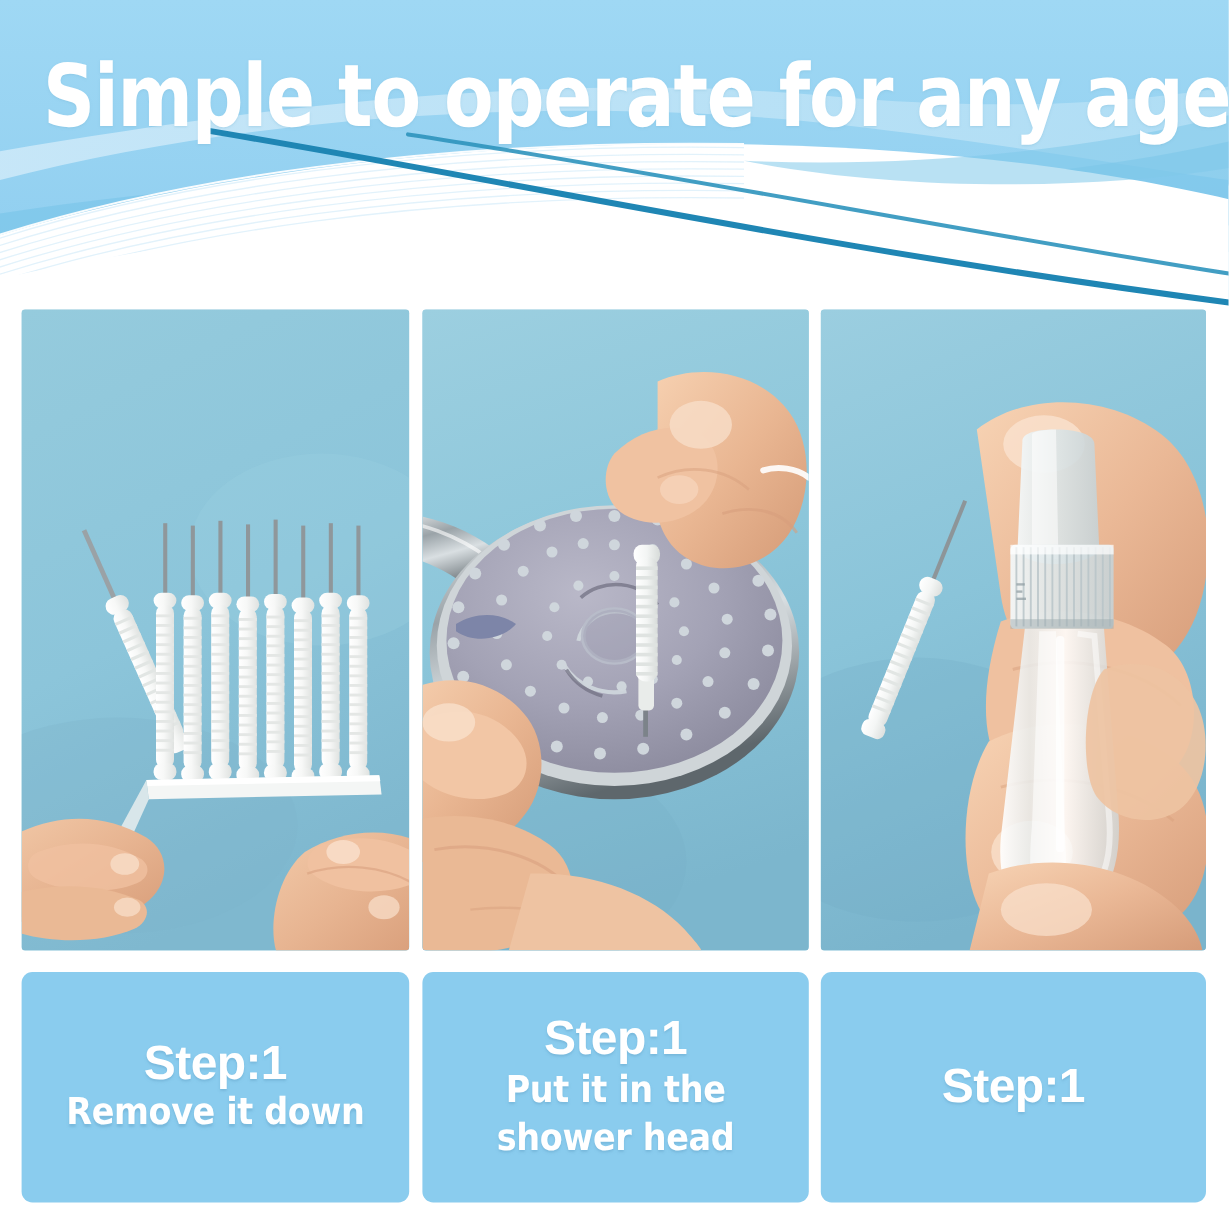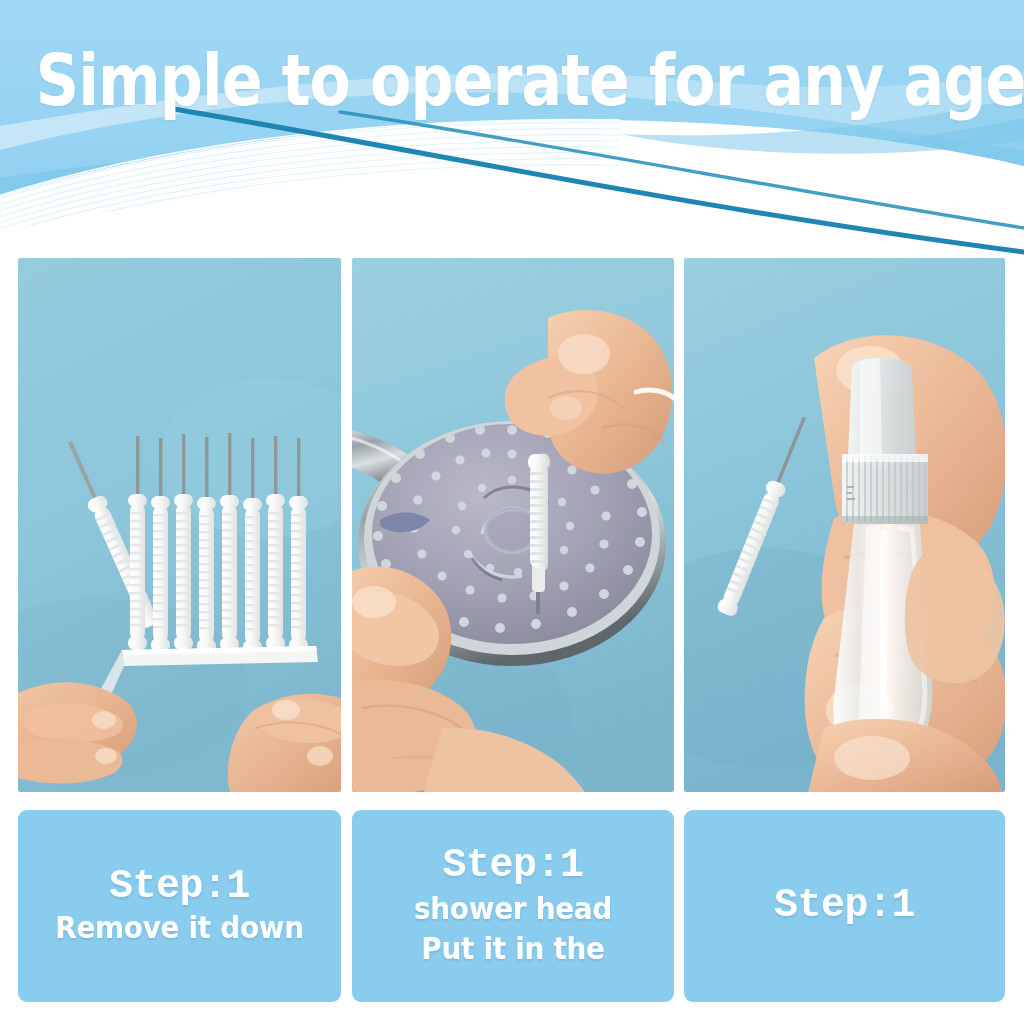--- a/index.html
+++ b/index.html
@@ -29,21 +29,21 @@
 
   
   .caps{position:absolute;left:0;top:810px;width:1024px;height:195px;}
   .cap{position:absolute;top:0;height:192px;background:#8accee;border-radius:9px;
        display:flex;flex-direction:column;align-items:center;justify-content:center;
        box-sizing:border-box;padding:6px 10px;}
   .c1{left:18px;width:323px;}
   .c2{left:352px;width:322px;}
   .c3{left:684px;width:321px;}
   .cap-step{color:#ffffff;font-weight:700;font-size:40px;line-height:1.08;
-            font-family:Liberation Mono, monospace;
+            font-family:Liberation Sans, sans-serif;
             text-shadow:0 2px 2px rgba(105,170,205,.55);letter-spacing:-.5px;}
   .cap-desc{color:#ffffff;font-weight:700;font-size:31px;line-height:1.28;
             text-align:center;
             font-family:"DejaVu Sans Condensed","Liberation Sans",sans-serif;
             text-shadow:0 2px 2px rgba(105,170,205,.55);letter-spacing:-.3px;}
   .c2 .cap-step{margin-bottom:2px;}
 </style>
 </head>
 <body>
 
@@ -675,22 +675,22 @@
 
   <div class="caps">
 
     <div class="cap c1">
       <div class="cap-step">Step:1</div>
       <div class="cap-desc">Remove it down</div>
     </div>
 
     <div class="cap c2">
       <div class="cap-step">Step:1</div>
+      <div class="cap-desc">Put it in the</div>
       <div class="cap-desc">shower head</div>
-      <div class="cap-desc">Put it in the</div>
     </div>
 
     <div class="cap c3">
       <div class="cap-step">Step:1</div>
     </div>
   </div>
 
 </div>
 
 </body></html>

